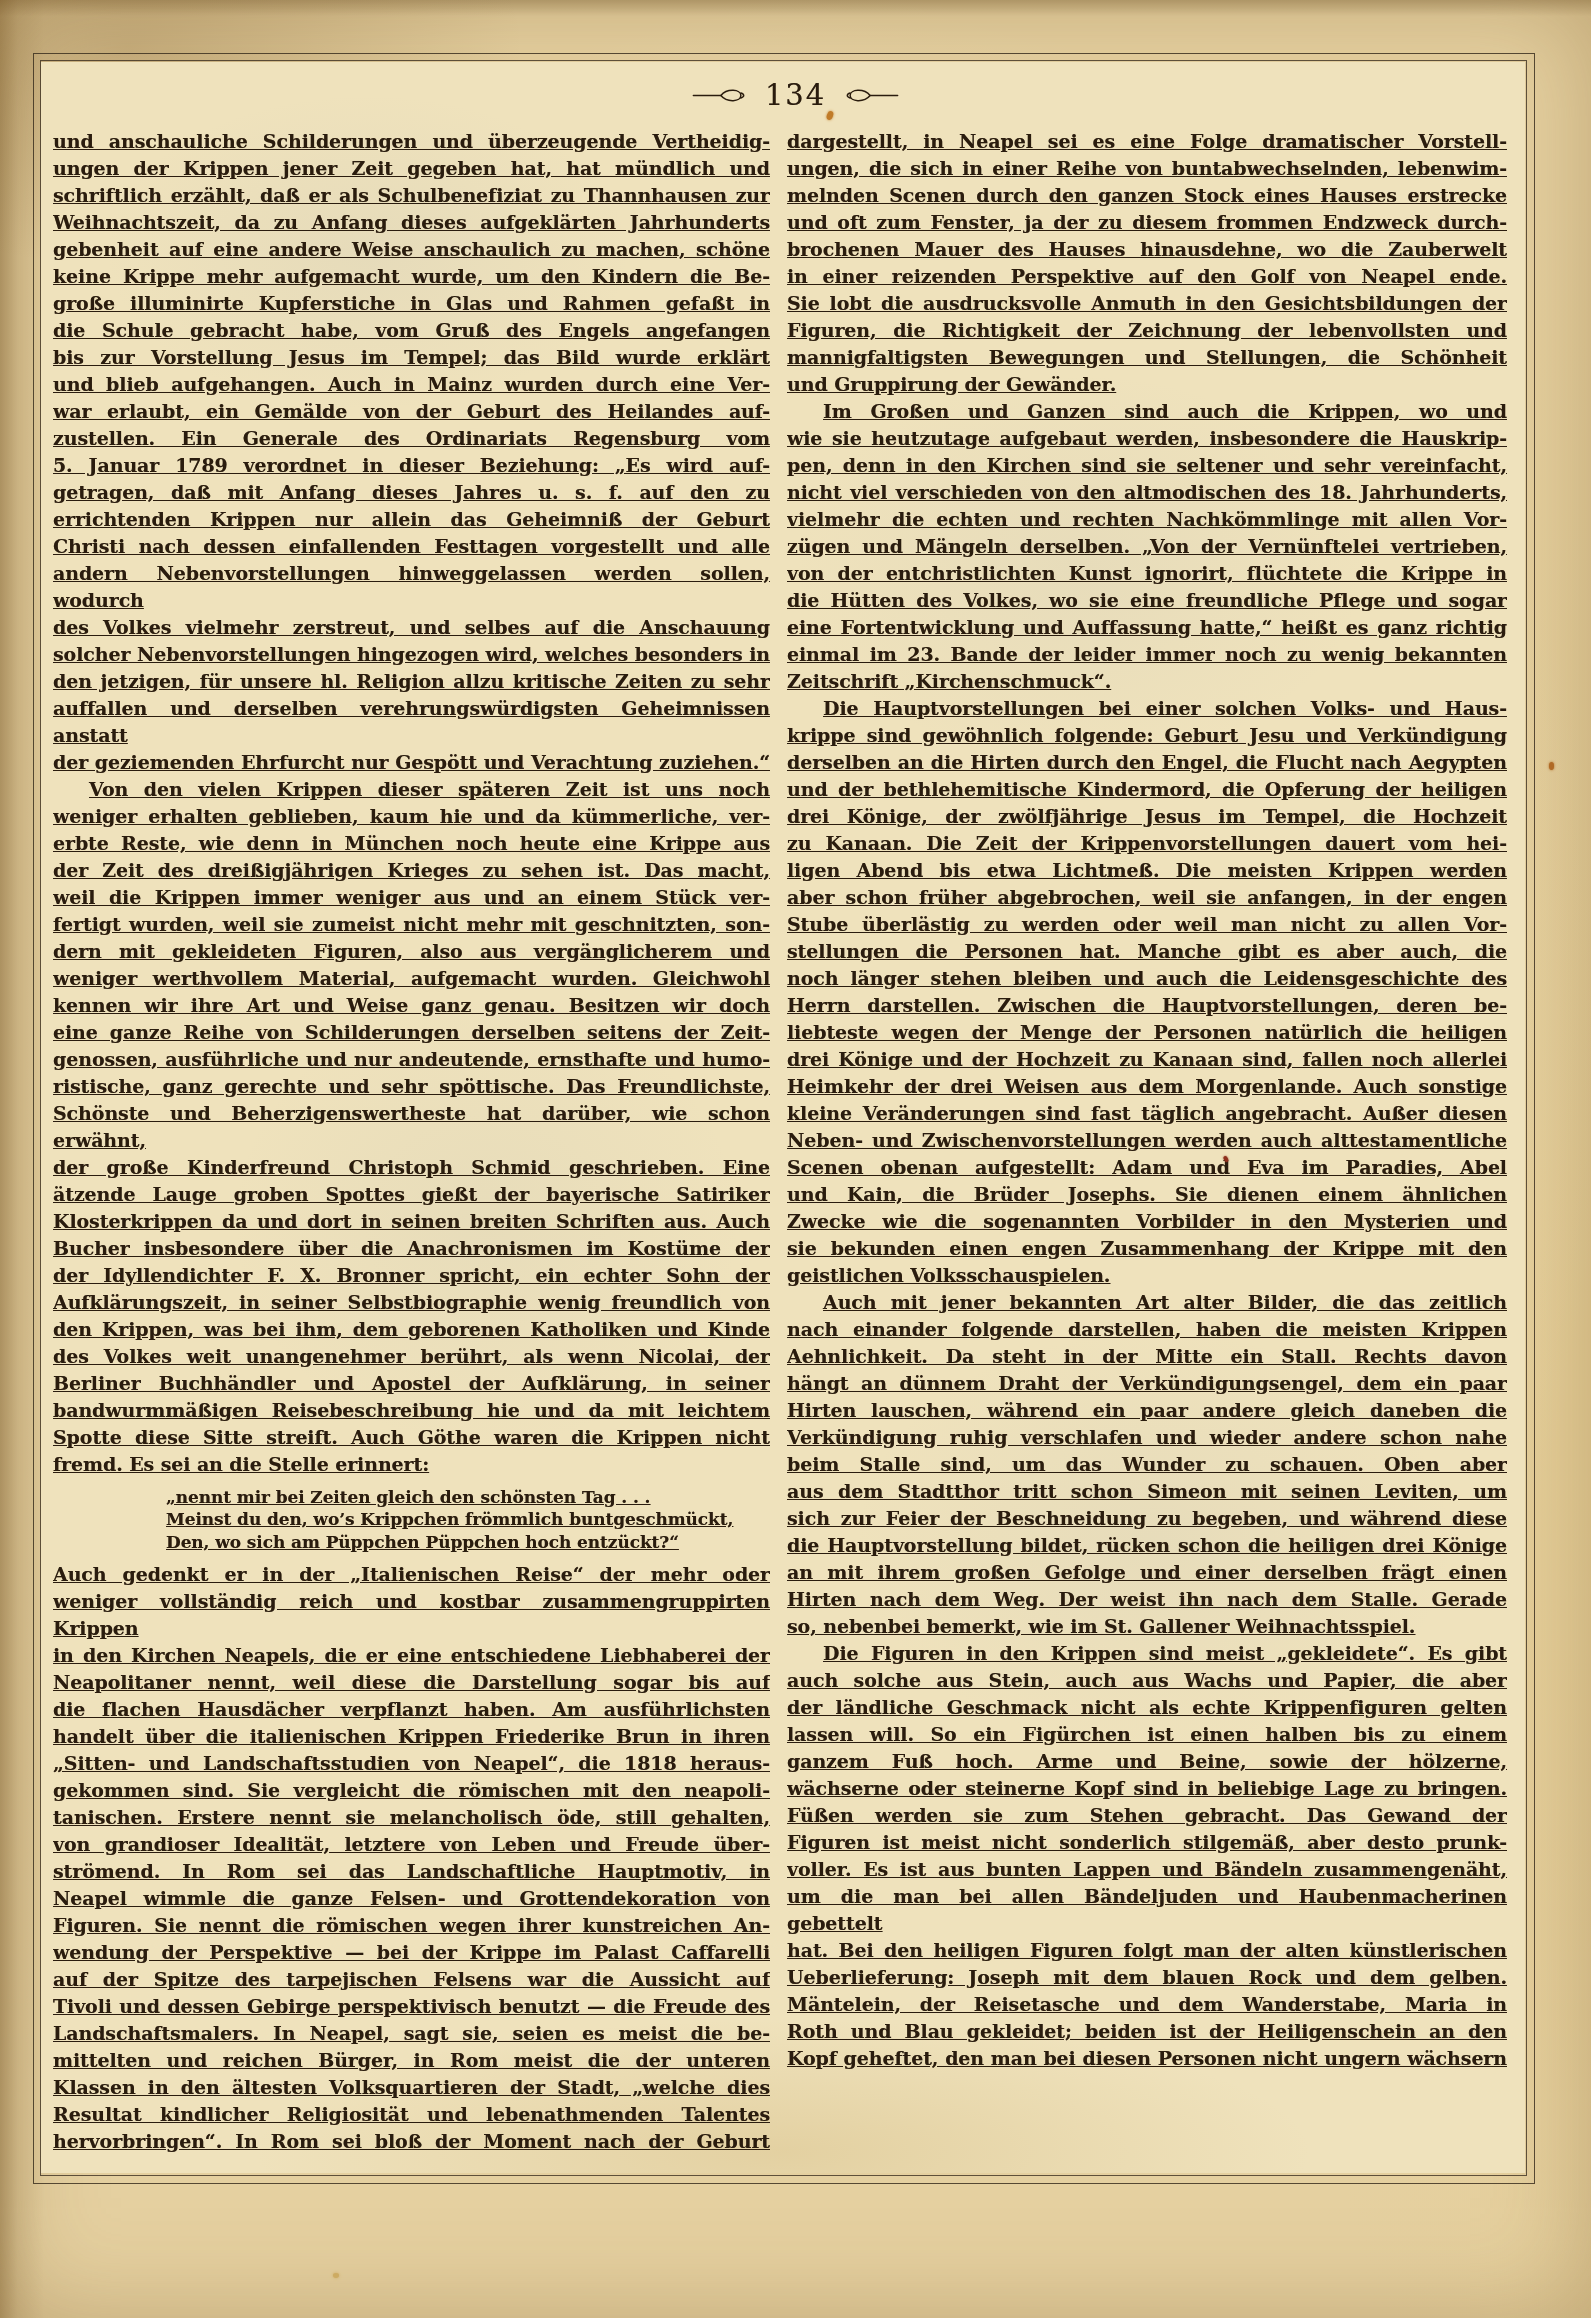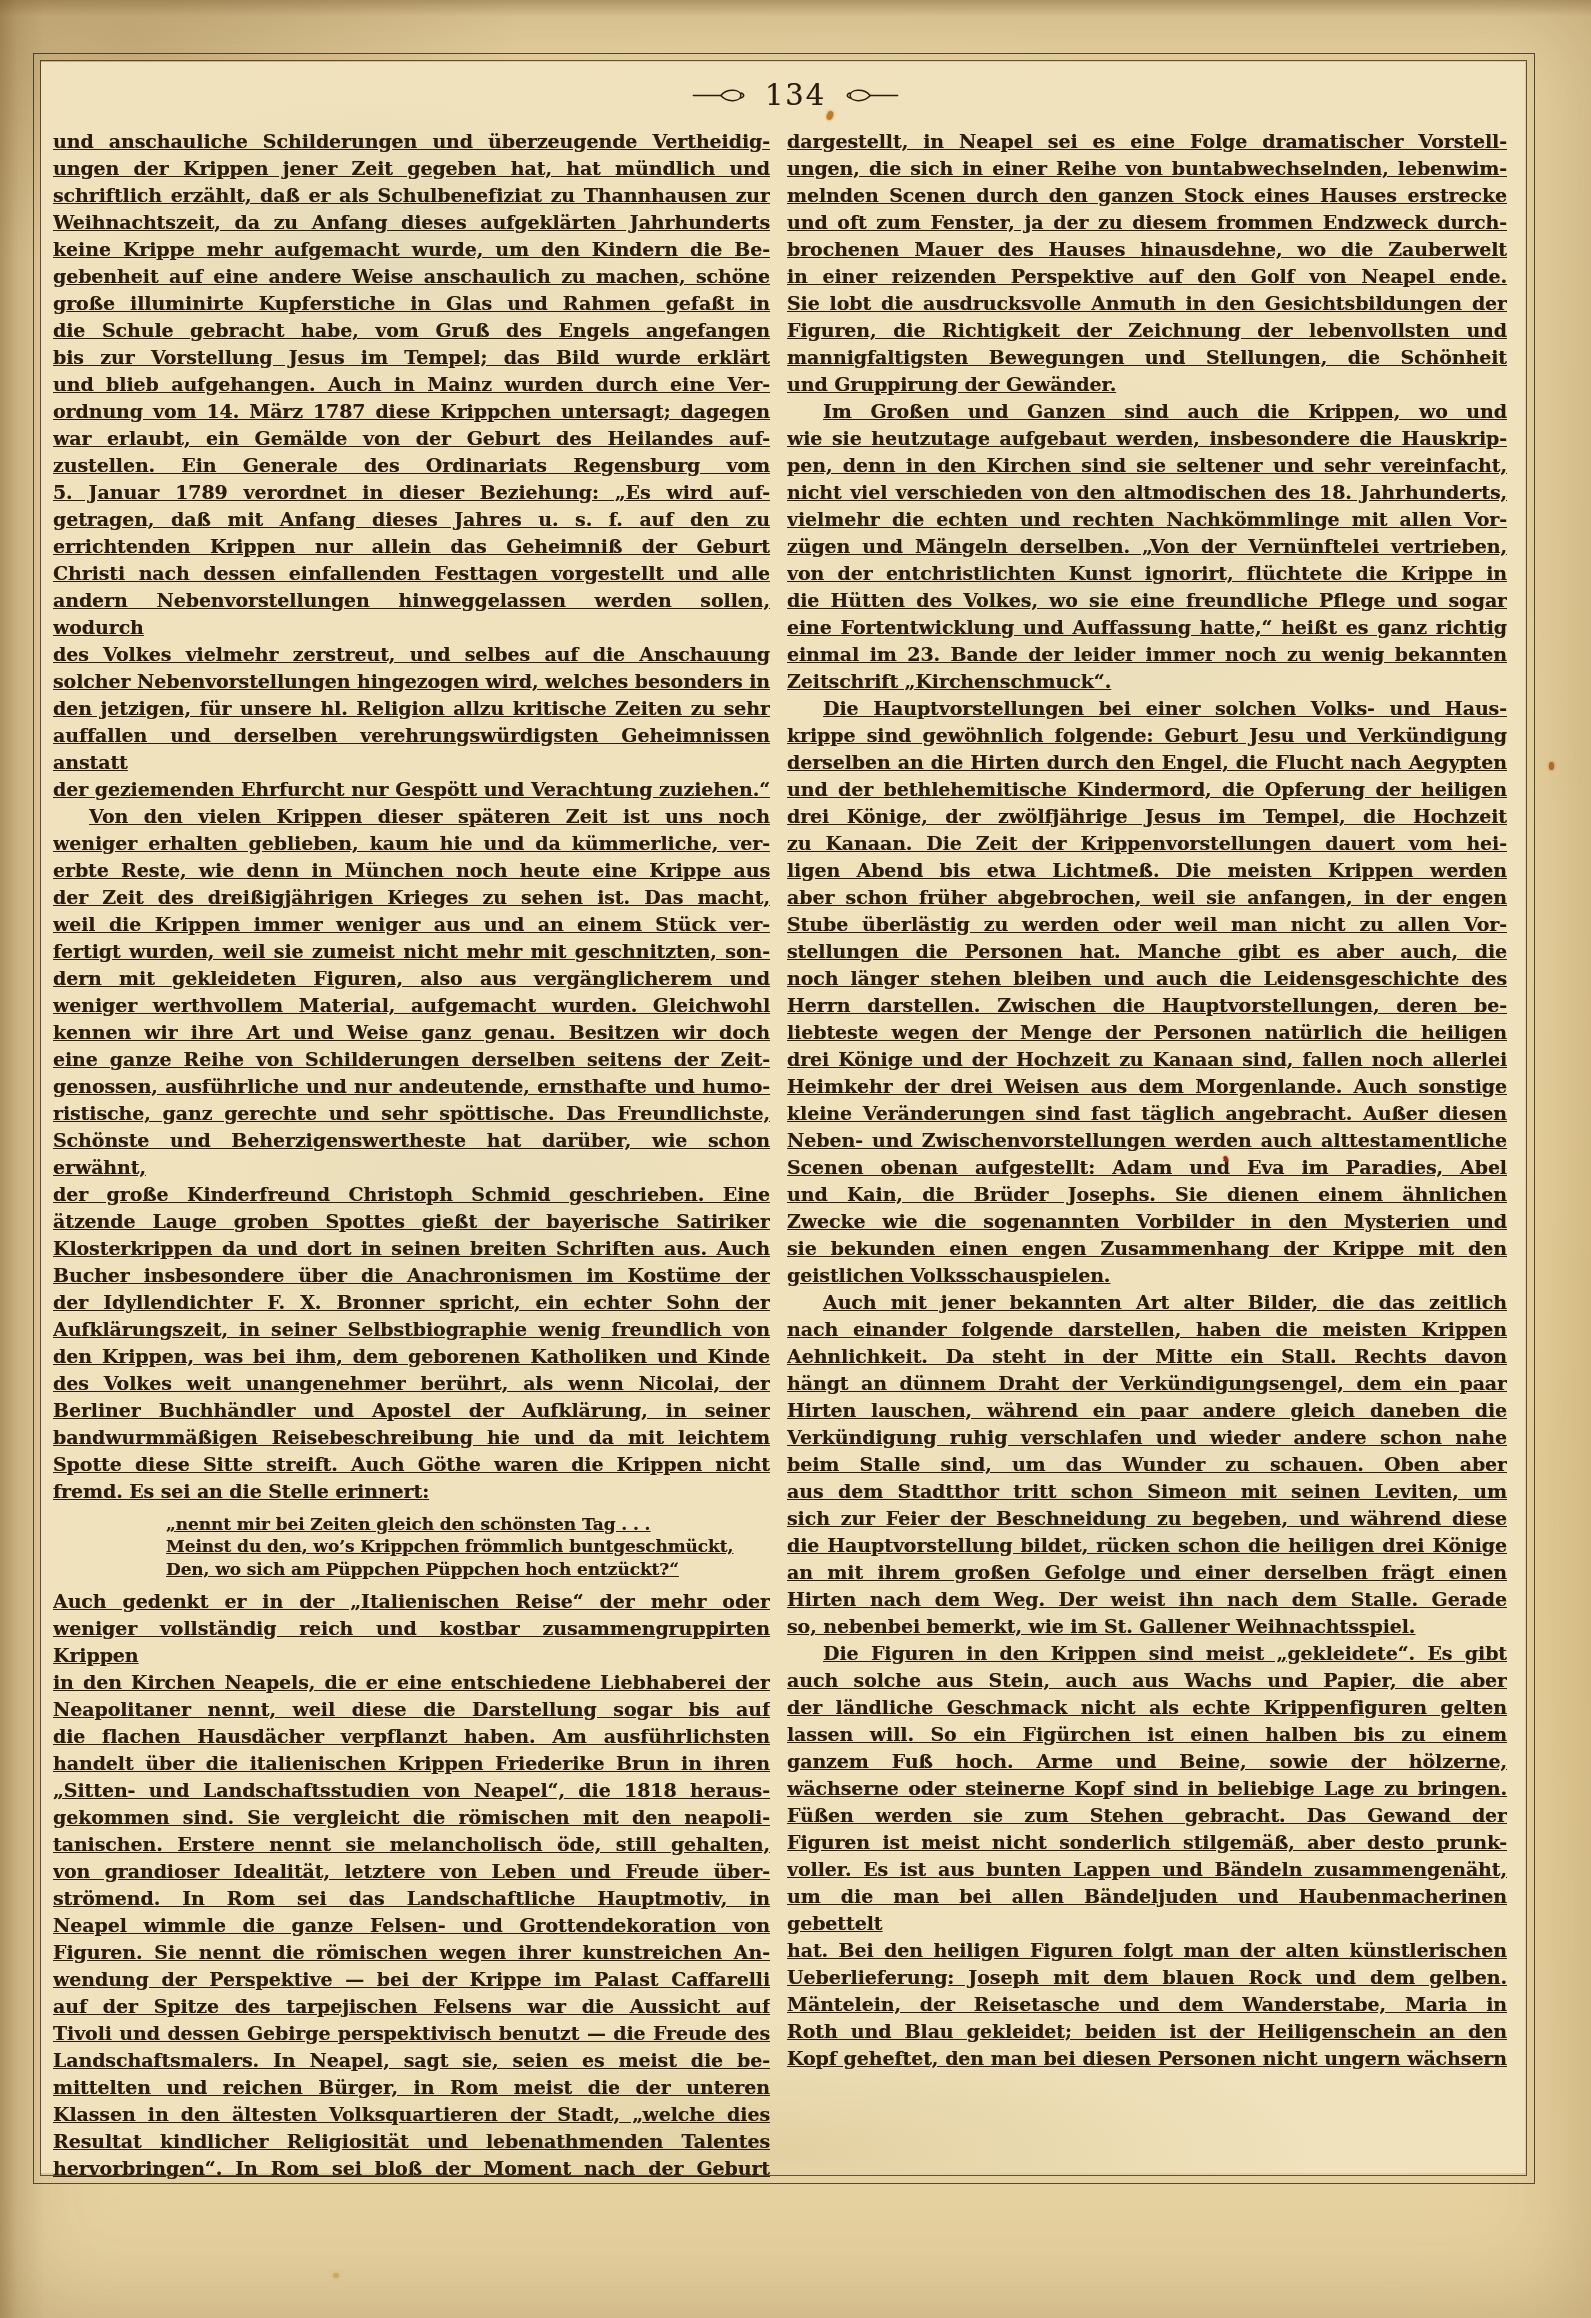--- a/index.html
+++ b/index.html
@@ -110,27 +110,26 @@
         </g>
       </svg>
     </span>
   </div>
 
   <div class="col col-left">
       <div class="line j">und anschauliche Schilderungen und überzeugende Vertheidig-</div>
       <div class="line j">ungen der Krippen jener Zeit gegeben hat, hat mündlich und</div>
       <div class="line j">schriftlich erzählt, daß er als Schulbenefiziat zu Thannhausen zur</div>
       <div class="line j">Weihnachtszeit, da zu Anfang dieses aufgeklärten Jahrhunderts</div>
+      <div class="line j">gebenheit auf eine andere Weise anschaulich zu machen, schöne</div>
       <div class="line j">keine Krippe mehr aufgemacht wurde, um den Kindern die Be-</div>
-      <div class="line j">gebenheit auf eine andere Weise anschaulich zu machen, schöne</div>
       <div class="line j">große illuminirte Kupferstiche in Glas und Rahmen gefaßt in</div>
       <div class="line j">die Schule gebracht habe, vom Gruß des Engels angefangen</div>
       <div class="line j">bis zur Vorstellung Jesus im Tempel; das Bild wurde erklärt</div>
       <div class="line j">und blieb aufgehangen. Auch in Mainz wurden durch eine Ver-</div>
-      <div class="line j">ordnung vom 14. März 1787 diese Krippchen untersagt; dagegen</div>
       <div class="line j">war erlaubt, ein Gemälde von der Geburt des Heilandes auf-</div>
       <div class="line j">zustellen. Ein Generale des Ordinariats Regensburg vom</div>
       <div class="line j">5. Januar 1789 verordnet in dieser Beziehung: „Es wird auf-</div>
       <div class="line j">getragen, daß mit Anfang dieses Jahres u. s. f. auf den zu</div>
       <div class="line j">errichtenden Krippen nur allein das Geheimniß der Geburt</div>
       <div class="line j">Christi nach dessen einfallenden Festtagen vorgestellt und alle</div>
       <div class="line j">andern Nebenvorstellungen hinweggelassen werden sollen, wodurch</div>
       <div class="line j">des Volkes vielmehr zerstreut, und selbes auf die Anschauung</div>
       <div class="line j">solcher Nebenvorstellungen hingezogen wird, welches besonders in</div>
       <div class="line j">den jetzigen, für unsere hl. Religion allzu kritische Zeiten zu sehr</div>

